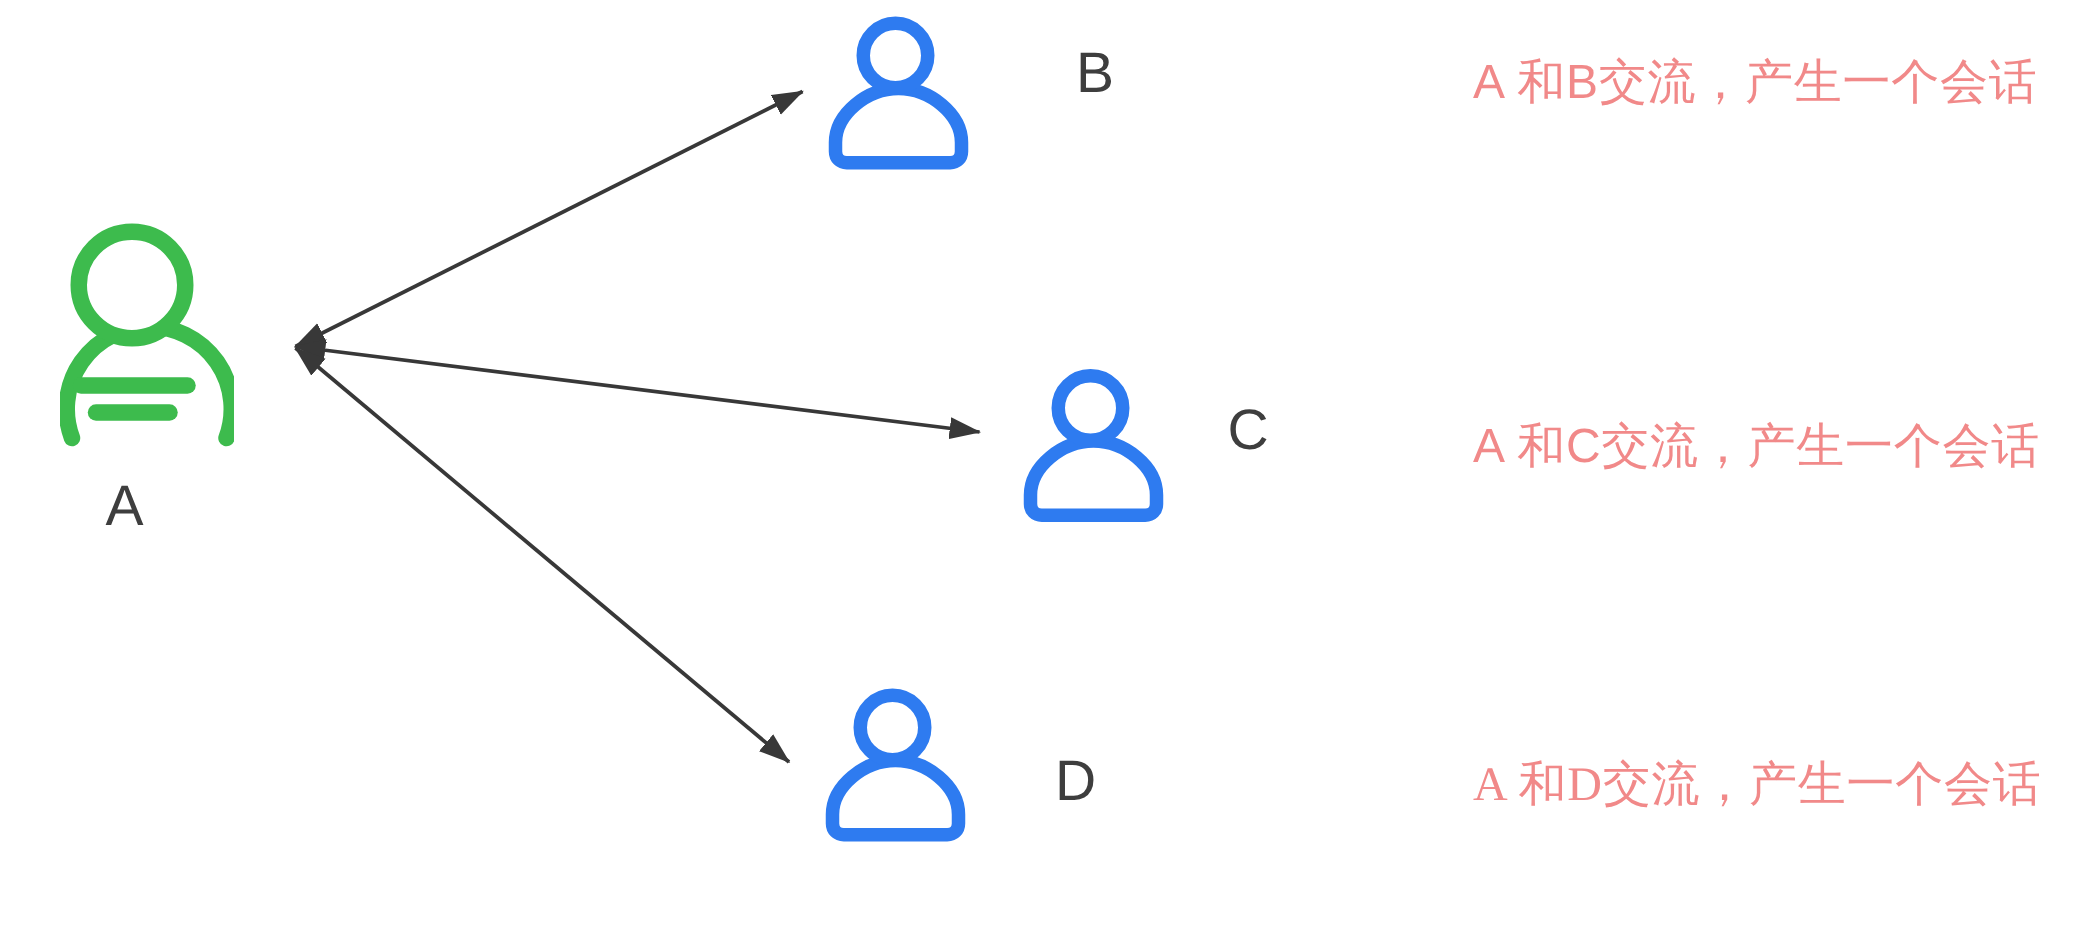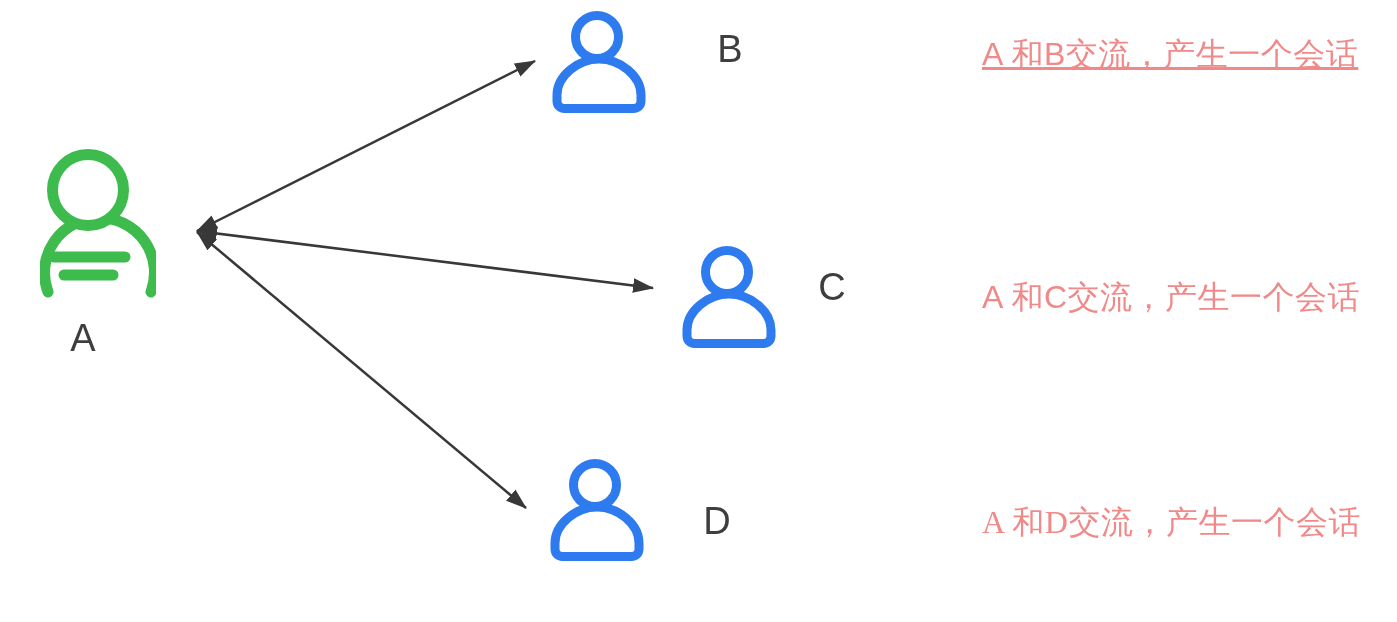--- a/index.html
+++ b/index.html
@@ -36,21 +36,21 @@
   }
   .annotation {
     position: absolute;
     left: 982px;
     font-size: 32px;
     line-height: 36px;
     letter-spacing: 0.5px;
     color: #F18989;
     white-space: nowrap;
   }
-  .ann-b { top: 36px; text-decoration: underline; }
+  .ann-b { top: 36px; }
   .ann-c { top: 279px; }
   .ann-d { top: 504px; font-family: Liberation Serif, serif; }
   .label-a { left: 43px;  top: 315px; }
   .label-b { left: 690px; top: 26px;  }
   .label-c { left: 792px; top: 264px; }
   .label-d { left: 677px; top: 498px; }
   .icon-a { left: 40px;  top: 146px; }
   .icon-b { left: 550px; top: 10px;  }
   .icon-c { left: 680px; top: 245px; }
   .icon-d { left: 548px; top: 458px; }

